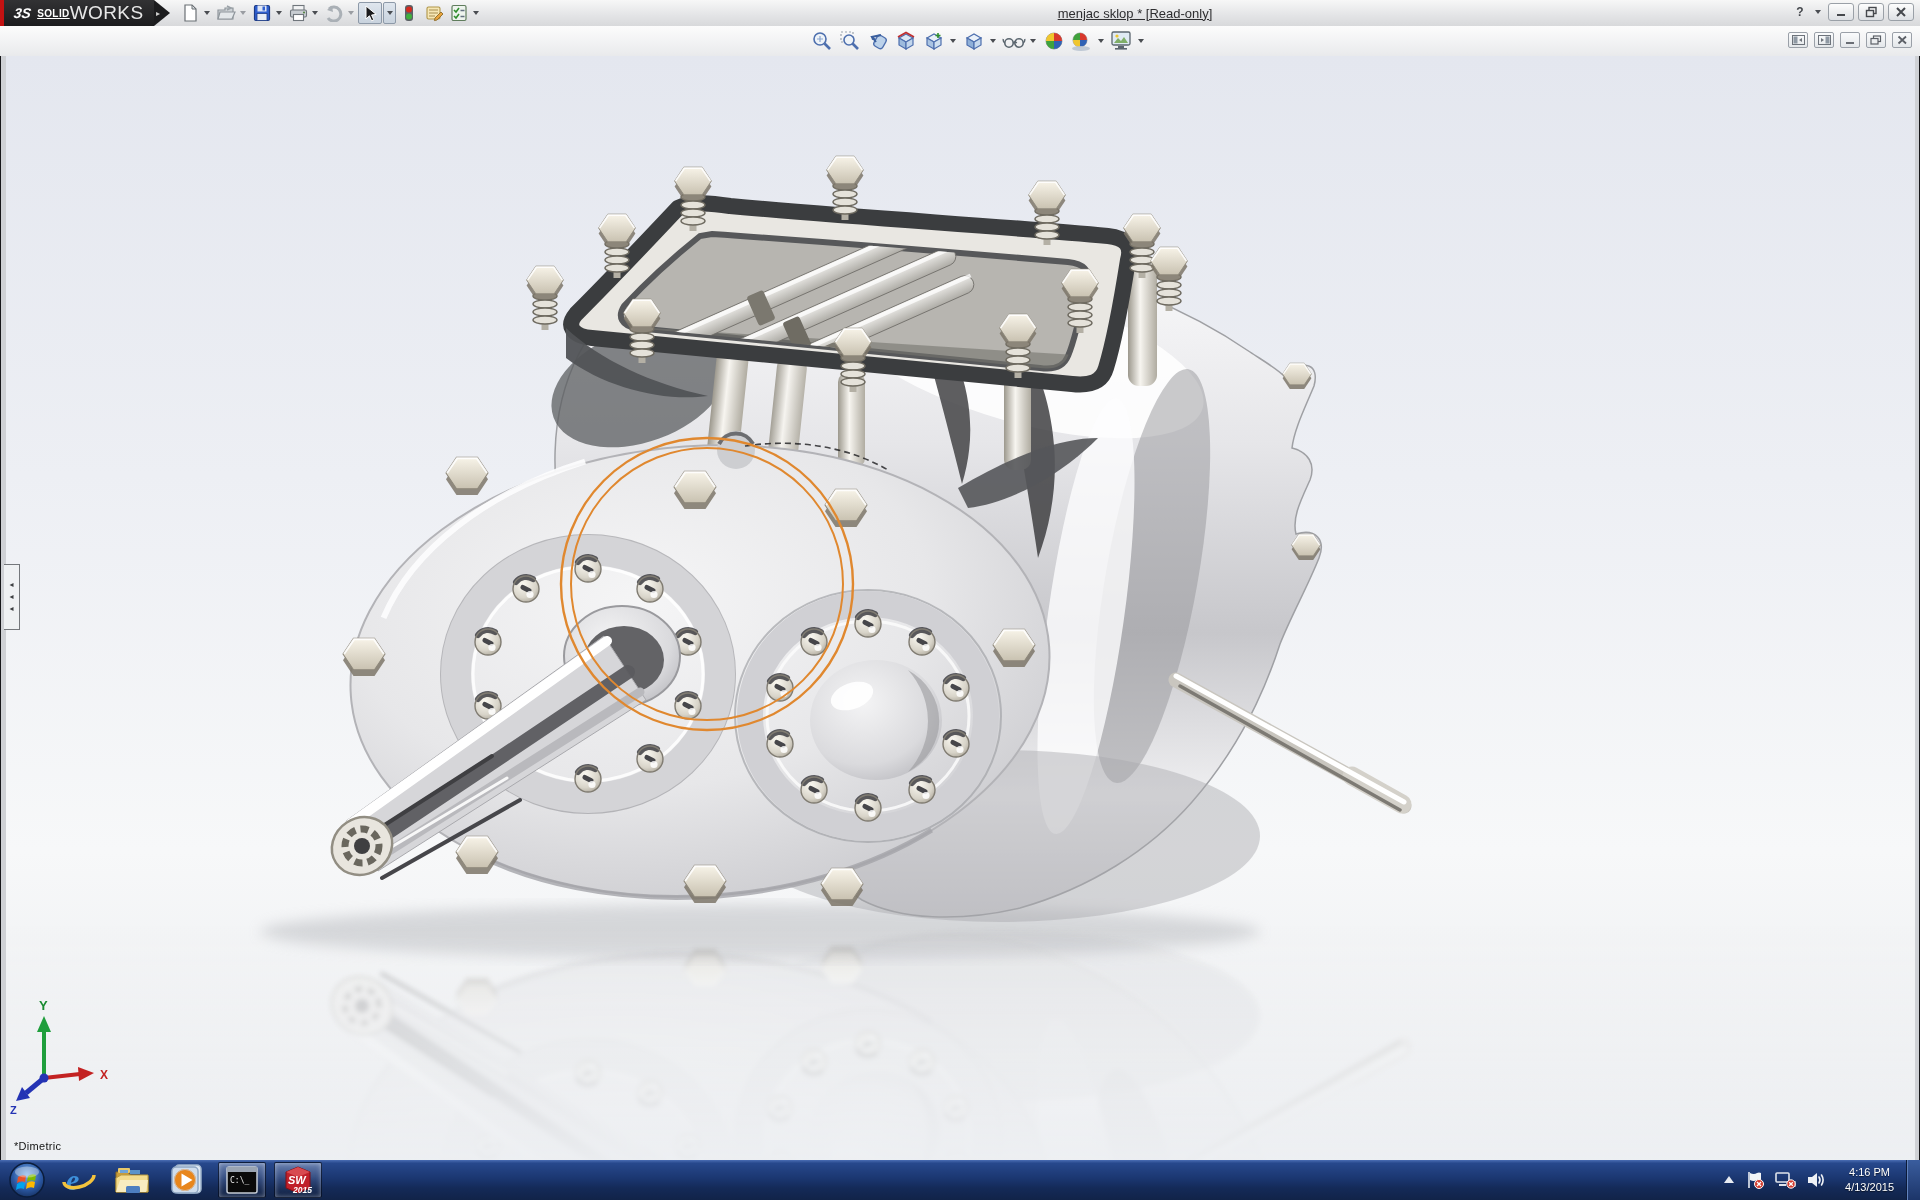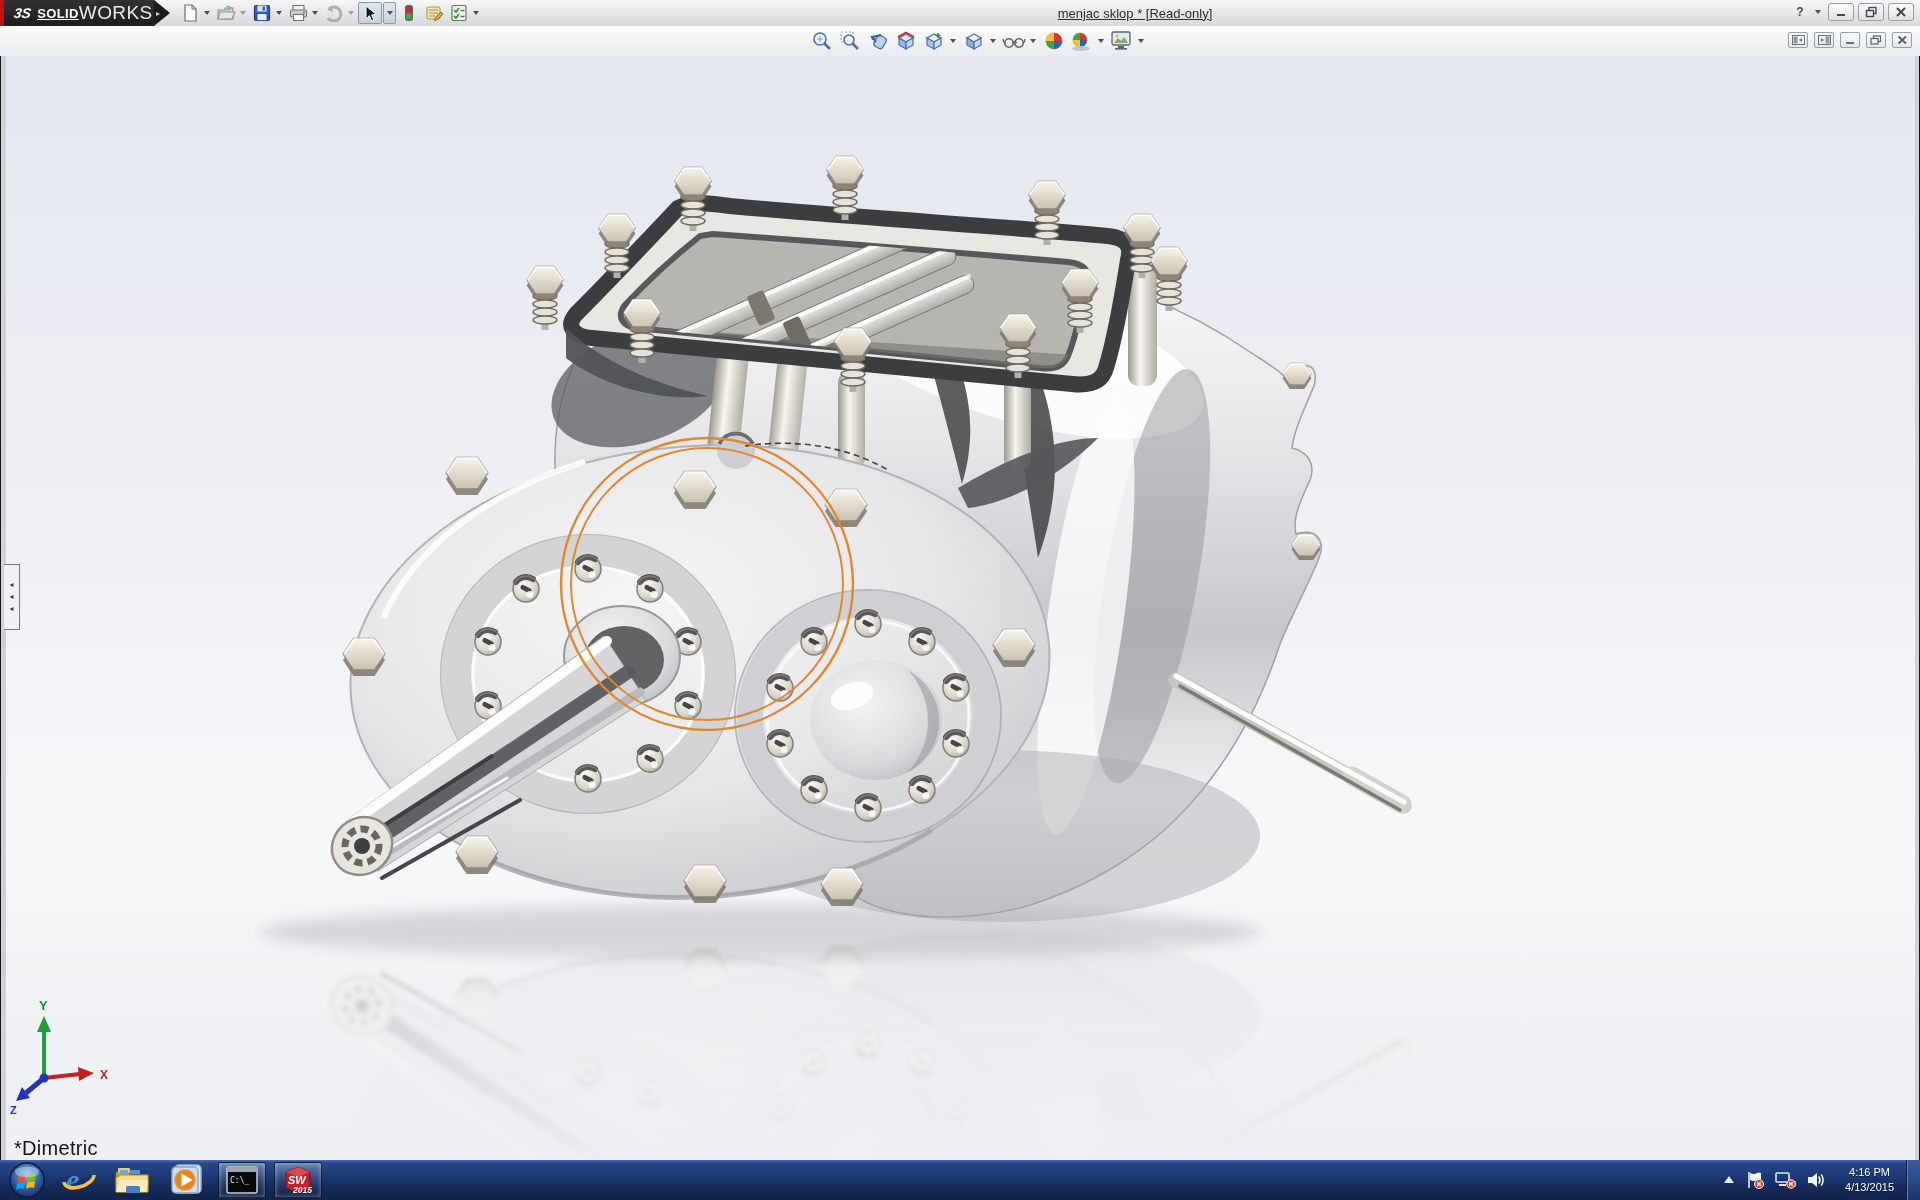--- a/index.html
+++ b/index.html
@@ -5,21 +5,21 @@
   html,body{margin:0;padding:0;background:#555;}
   .screen{position:relative;width:1920px;height:1200px;overflow:hidden;
           font-family:"Liberation Sans",sans-serif;background:#e9ebf0;user-select:none;}
   
   .titlebar{position:absolute;left:0;top:0;width:1920px;height:26px;
             background:linear-gradient(#f7f7f7,#e3e4e6 60%,#d8d9db);border-bottom:1px solid #b9babd;}
   .redstrip{position:absolute;left:0;top:0;width:4px;height:26px;background:#c41212;}
   .logoblock{position:absolute;left:4px;top:0;height:26px;width:150px;background:linear-gradient(#323234,#1c1c1e);
              color:#fff;display:flex;align-items:center;padding-left:10px;box-sizing:border-box;}
   .logoblock .mark{font-style:italic;font-weight:bold;font-size:14px;margin-right:6px;transform:skewX(-8deg);}
-  .logoblock .b1{font-weight:bold;font-size:13px;letter-spacing:.4px;text-decoration:underline;}
+  .logoblock .b1{font-weight:bold;font-size:10px;letter-spacing:.4px;text-decoration:underline;}
   .logoblock .b2{font-weight:normal;font-size:19px;letter-spacing:.4px;color:#e8e8e8;}
   .logotab{position:absolute;left:154px;top:0;width:16px;height:26px;background:#1c1c1e;
            clip-path:polygon(0 0,100% 50%,0 100%);display:flex;align-items:center;color:#cfcfcf;font-size:8px;padding-left:2px;box-sizing:border-box;}
   .maintools{position:absolute;left:178px;top:1px;height:24px;display:flex;align-items:center;gap:1px;}
   .tbtn{width:24px;height:22px;display:flex;align-items:center;justify-content:center;border-radius:2px;}
   .tbtn svg{display:block;}
   .tbtn.pressed{background:linear-gradient(#dfe6ee,#c8d2dd);border:1px solid #8d99a8;box-sizing:border-box;}
   .caret{width:0;height:0;border-left:3.5px solid transparent;border-right:3.5px solid transparent;
          border-top:4px solid #4a4d52;margin:0 3px 0 1px;}
   .caret.dim{border-top-color:#9a9da2;}
@@ -41,21 +41,21 @@
   
   .viewport{position:absolute;left:0;top:56px;width:1920px;height:1104px;overflow:hidden;background:#eef0f4;}
   .scene{position:absolute;left:0;top:0;}
   .frameL{position:absolute;left:0;top:0;width:6px;height:1104px;
           background:linear-gradient(90deg,#17171a 0 1px,#cfd1d5 1px 100%);}
   .frameR{position:absolute;right:0;top:0;width:5px;height:1104px;
           background:linear-gradient(270deg,#17171a 0 1px,#cfd1d5 1px 100%);}
   .sidetab{position:absolute;left:4px;top:508px;width:15px;height:64px;background:#eff1f3;
            border:1px solid #74777b;border-left:none;display:flex;flex-direction:column;
            align-items:center;justify-content:center;color:#3c3e41;font-size:8px;line-height:1.5;}
-  .viewlabel{position:absolute;left:14px;bottom:0px;font-size:20px;color:#141414;letter-spacing:.3px;}
+  .viewlabel{position:absolute;left:14px;bottom:8px;font-size:11px;color:#141414;letter-spacing:.3px;}
   .triad{position:absolute;left:6px;bottom:44px;}
   
   .taskbar{position:absolute;left:0;top:1160px;width:1920px;height:40px;
            background:linear-gradient(#4a6db3 0%,#27488c 8%,#1b3771 45%,#142a58 70%,#112348 100%);
            display:flex;align-items:center;}
   .orb{width:42px;height:40px;display:flex;align-items:center;justify-content:center;margin-left:6px;}
   .tkicon{width:46px;height:40px;display:flex;align-items:center;justify-content:center;margin-left:8px;}
   .tkbtn{width:48px;height:36px;margin:2px 0 2px 8px;border-radius:2px;border:1px solid rgba(5,15,35,.75);
          background:linear-gradient(rgba(255,255,255,.30),rgba(255,255,255,.10) 48%,rgba(0,0,0,.12));
          box-shadow:inset 0 0 5px rgba(255,255,255,.45);display:flex;align-items:center;justify-content:center;box-sizing:border-box;}

